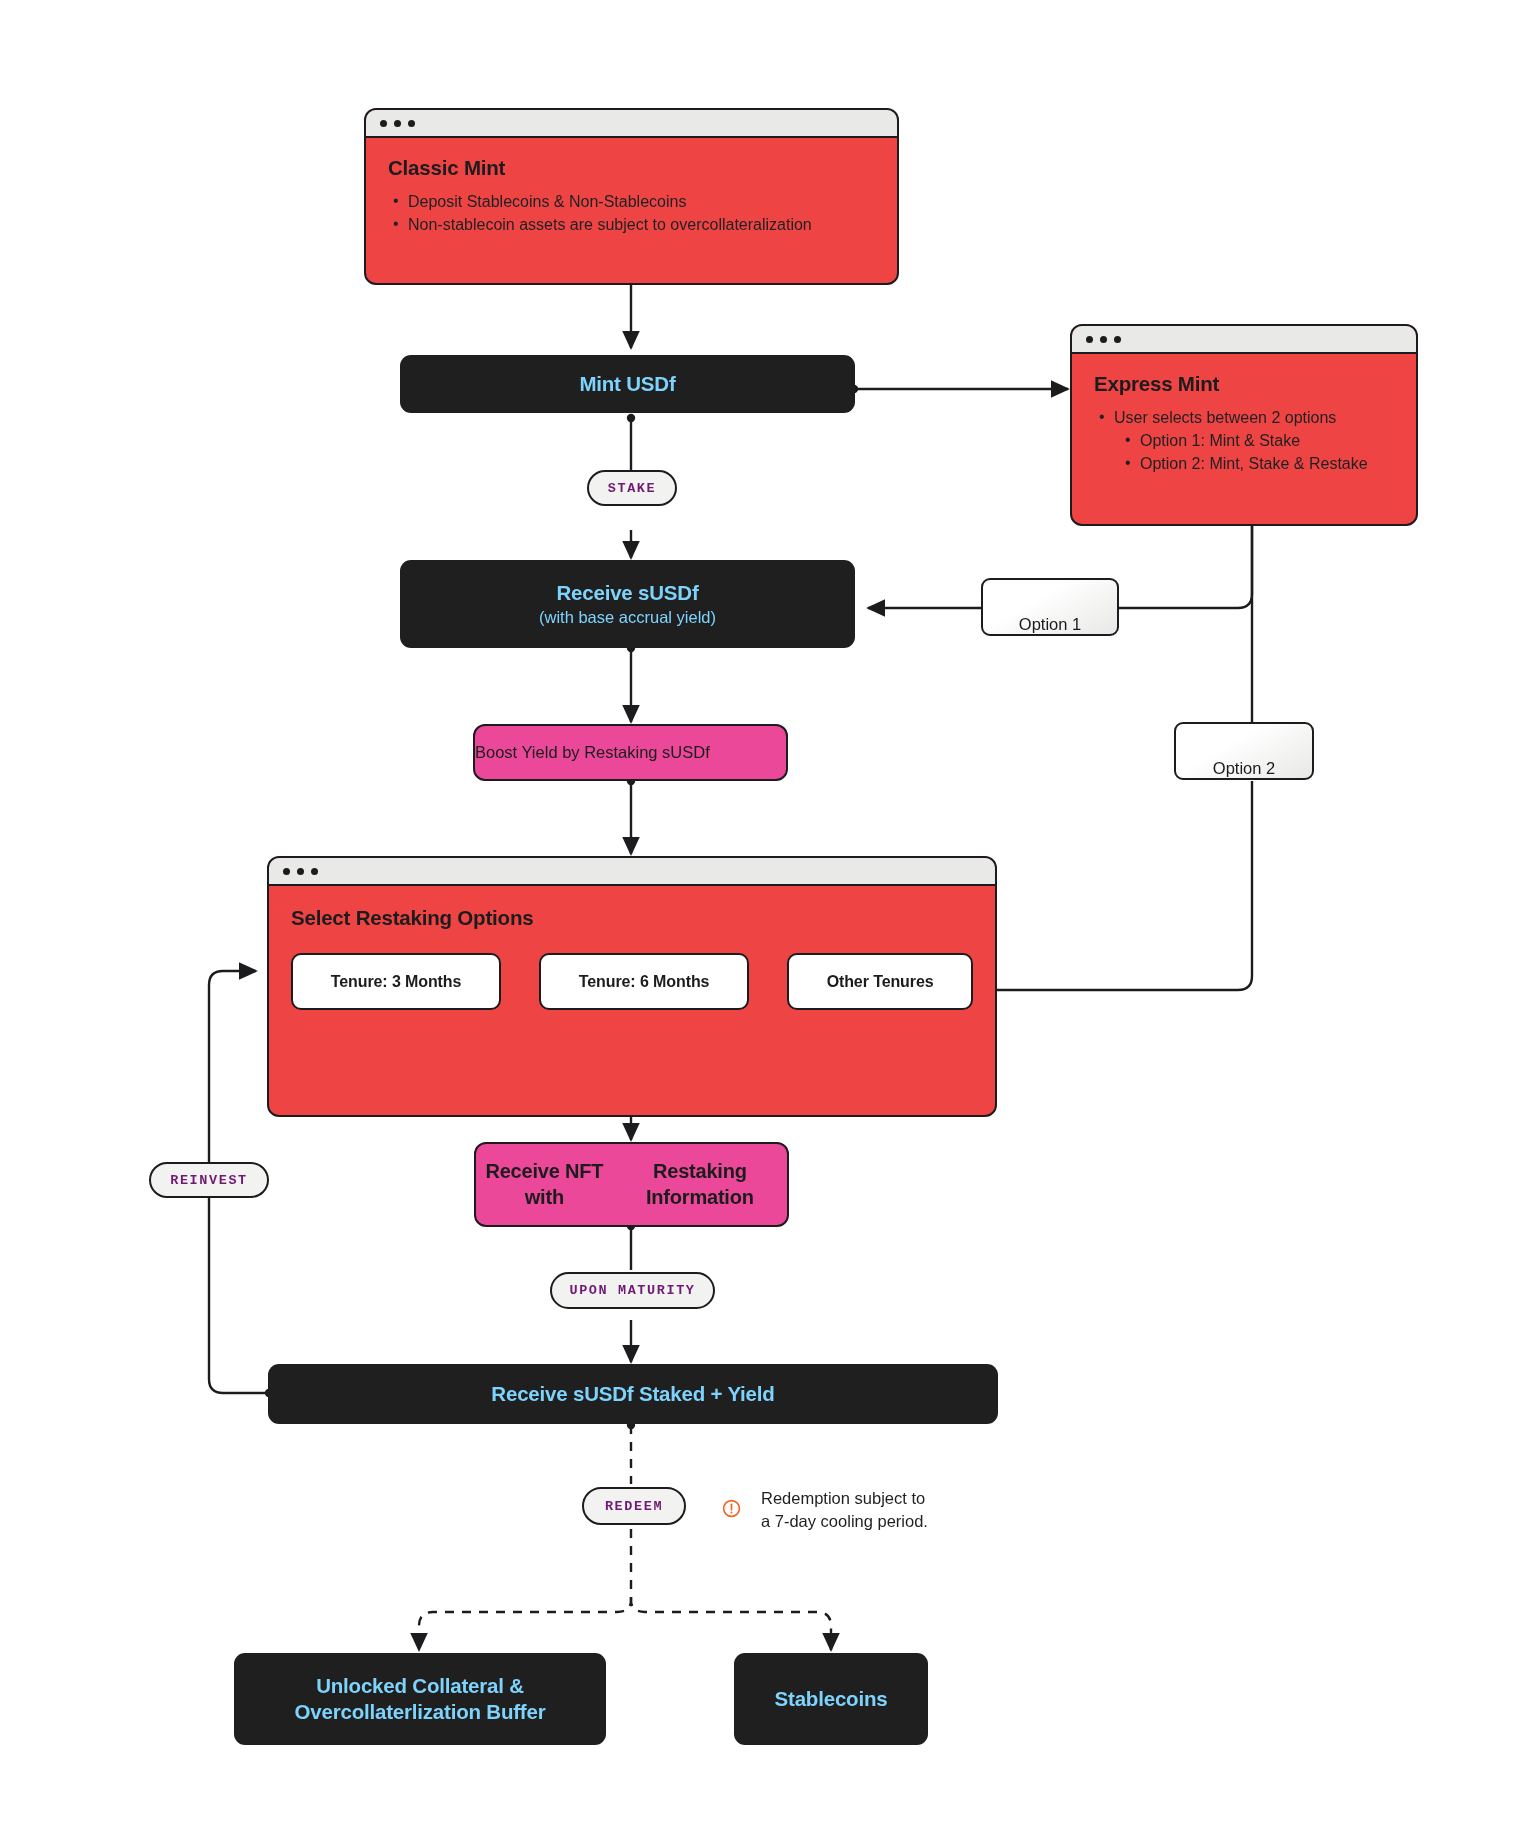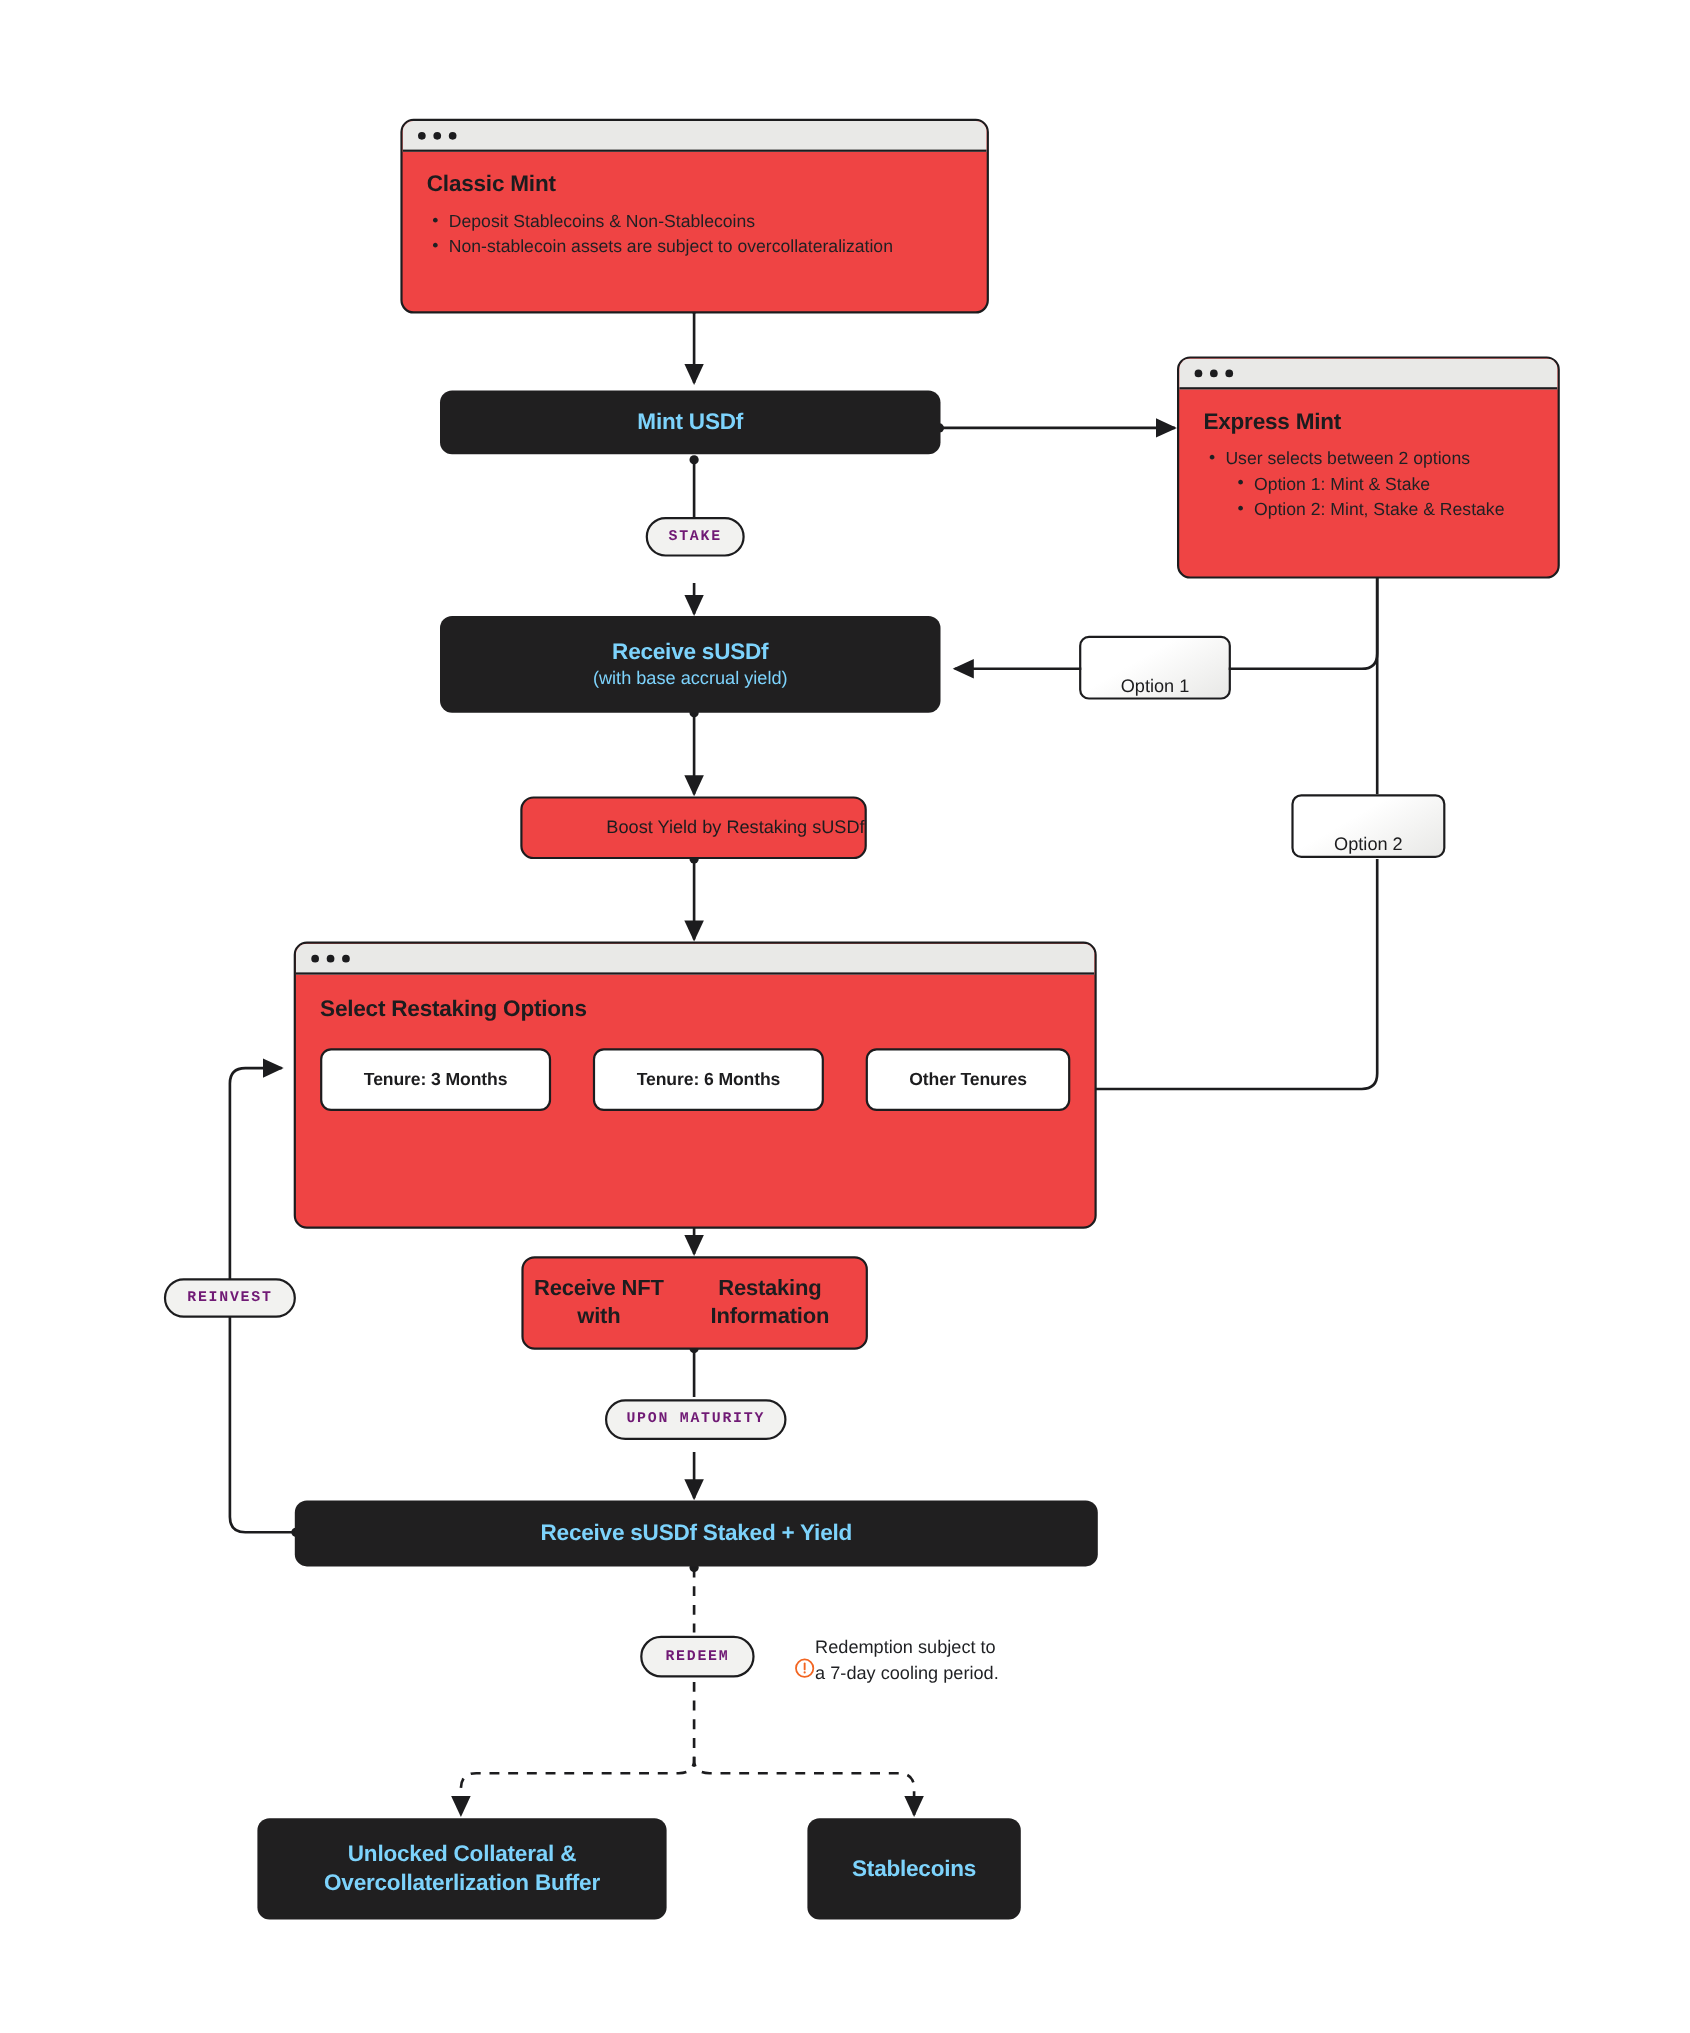--- a/index.html
+++ b/index.html
@@ -84,26 +84,26 @@
     flex-direction: column;
     align-items: center;
     justify-content: center;
     text-align: center;
   }
   .dark .t1 { font-size: 20.5px; font-weight: bold; letter-spacing: -0.2px; }
   .dark .t2 { font-size: 16.5px; font-weight: normal; margin-top: 3px; }
 
   
   .light {
-    background: #ef4444;
+    background: #ec4899;
     border: 2.2px solid #1c1c1e;
     border-radius: 12px;
     display: flex;
     align-items: center;
-    justify-content: flex-end;
+    justify-content: flex-start;
     text-align: center;
     font-size: 16.5px;
     line-height: 1.28;
   }
   .light.bold { font-weight: bold; font-size: 20px; letter-spacing: -0.2px; }
 
   
   .tenure {
     background: #ffffff;
     border: 2.2px solid #1c1c1e;
@@ -139,22 +139,22 @@
     display: flex;
     align-items: flex-end;
     justify-content: center;
     font-size: 16.5px;
     color: #1c1c1e;
   }
 
   
   .note {
     display: flex;
-    gap: 0;
-    align-items: flex-end;
+    gap: 20px;
+    align-items: center;
     font-size: 16.5px;
     line-height: 1.4;
     color: #1f2023;
   }
   .warn-icon { flex: 0 0 auto; margin-top: 2px; }
   .note-text { white-space: pre-line; }
 </style>
 </head>
 <body>
 

